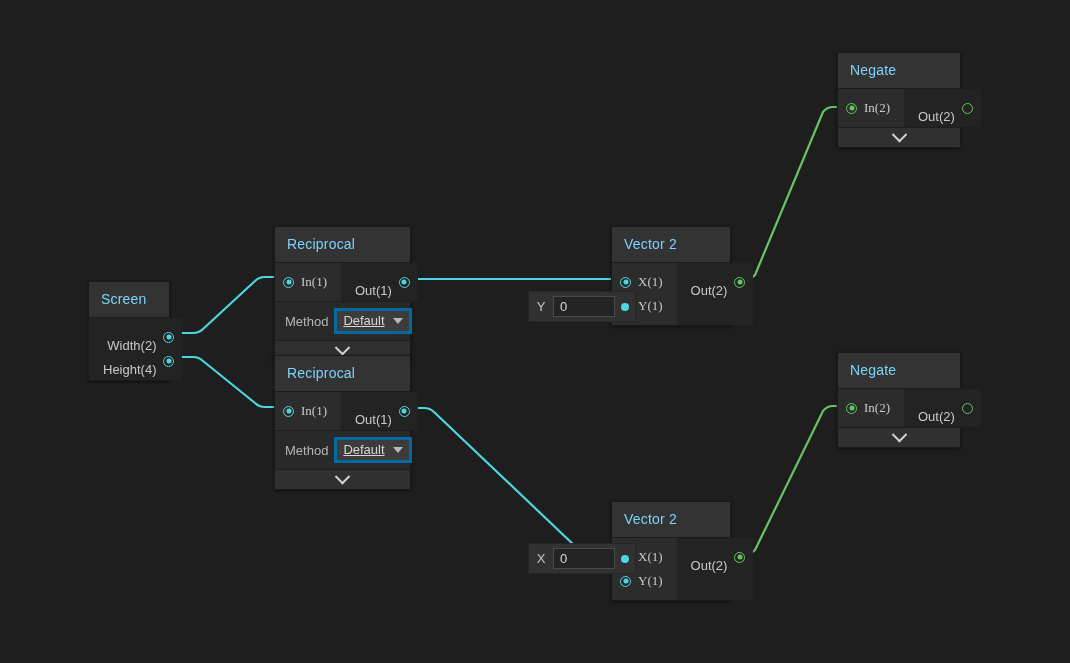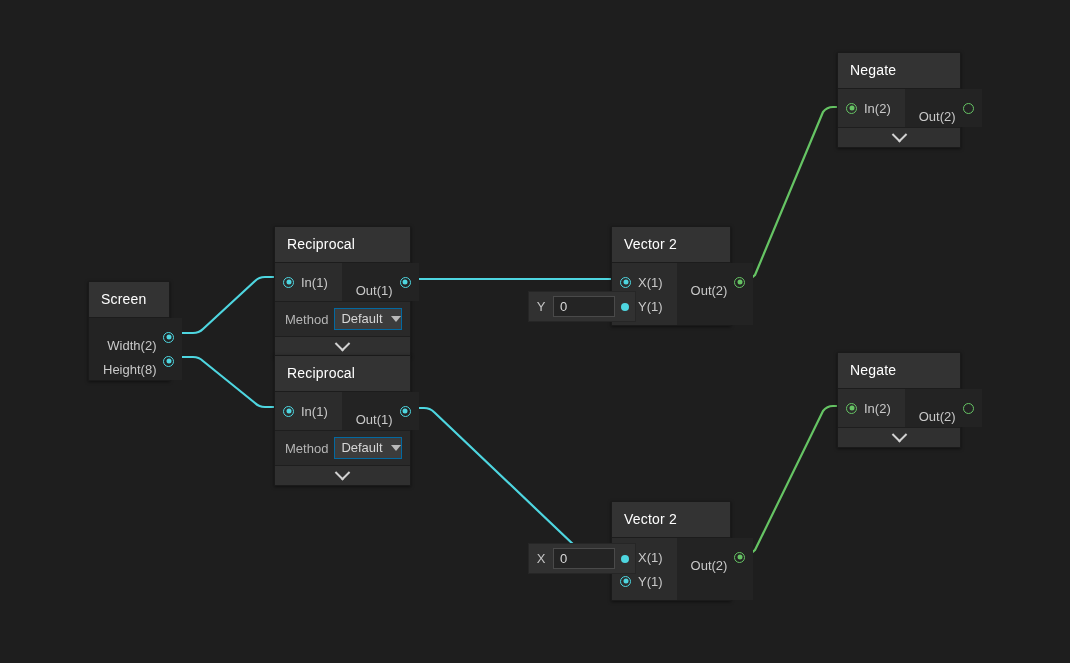--- a/index.html
+++ b/index.html
@@ -26,21 +26,21 @@
     position: absolute;
     z-index: 5;
     background: #252525;
     border: 1px solid #1a1a1a;
     color: #c8c8c8;
     font-size: 13px;
     box-shadow: 0 1px 3px rgba(0,0,0,0.5);
   }
   .node-title {
     background: #333333;
-    color: #ffffff;
+    color: #7dd3fc;
     font-size: 14px;
     padding: 9px 12px 10px 12px;
     border-bottom: 1px solid #1c1c1c;
     letter-spacing: 0.2px;
   }
   .node-body { display: flex; }
   .col-in {
     background: #2c2c2c;
     flex: 0 0 auto;
     padding: 7px 0 7px 0;
@@ -54,21 +54,21 @@
   }
   .port-row {
     display: flex;
     align-items: center;
     height: 24px;
     white-space: nowrap;
   }
   .port-row.in  { padding-left: 8px;  padding-right: 14px; }
   .port-row.out { padding-right: 8px; padding-left: 14px; justify-content: flex-end; }
   .port-label { color: #c9c9c9; font-size: 13px; }
-  .port-row.in .port-label  { margin-left: 7px; }
+  .port-row.in .port-label  { margin-left: 7px; font-family: Liberation Serif, serif; }
   .port-row.out .port-label { margin-right: 7px; margin-top: 16px; }
 
   
   .port {
     width: 11px; height: 11px;
     border-radius: 50%;
     flex: 0 0 auto;
     position: relative;
   }
   .port::after {
@@ -89,27 +89,28 @@
     align-items: center;
     background: #292929;
     border-top: 1px solid #1e1e1e;
     padding: 6px 10px;
     gap: 4px;
   }
   .prop-label { color: #b5b5b5; font-size: 13px; margin-right: 2px; }
   .dropdown {
     flex: 1 1 auto;
     background: #3c3c3c;
-    border: 1px solid #0369a1;
+    border: 3px solid #0369a1;
     color: #d6d6d6;
     font-size: 13px;
-    padding: 2px 0 3px 6px;
+    padding: 2px 6px 3px 6px;
     display: flex;
     align-items: center;
     justify-content: space-between;
+    text-decoration: underline;
   }
   .caret {
     width: 0; height: 0;
     border-left: 5px solid transparent;
     border-right: 5px solid transparent;
     border-top: 6px solid #b9b9b9;
     margin-left: 8px;
   }
 
   
@@ -172,21 +173,21 @@
     </svg>
 <div class="node" style="left: 88px; top: 281px; width: 82px;">
       <div class="node-title">Screen</div>
       <div class="node-body">
         <div class="col-out">
           <div class="port-row out">
             <span class="port-label">Width(2)</span>
             <span class="port cyan filled"></span>
           </div>
           <div class="port-row out">
-            <span class="port-label">Height(8)</span>
+            <span class="port-label">Height(4)</span>
             <span class="port cyan filled"></span>
           </div>
         </div>
       </div>
     </div>
     <div class="node" style="left: 274px; top: 226px; width: 137px;">
       <div class="node-title">Reciprocal</div>
       <div class="node-body">
         <div class="col-in">
           <div class="port-row in">

